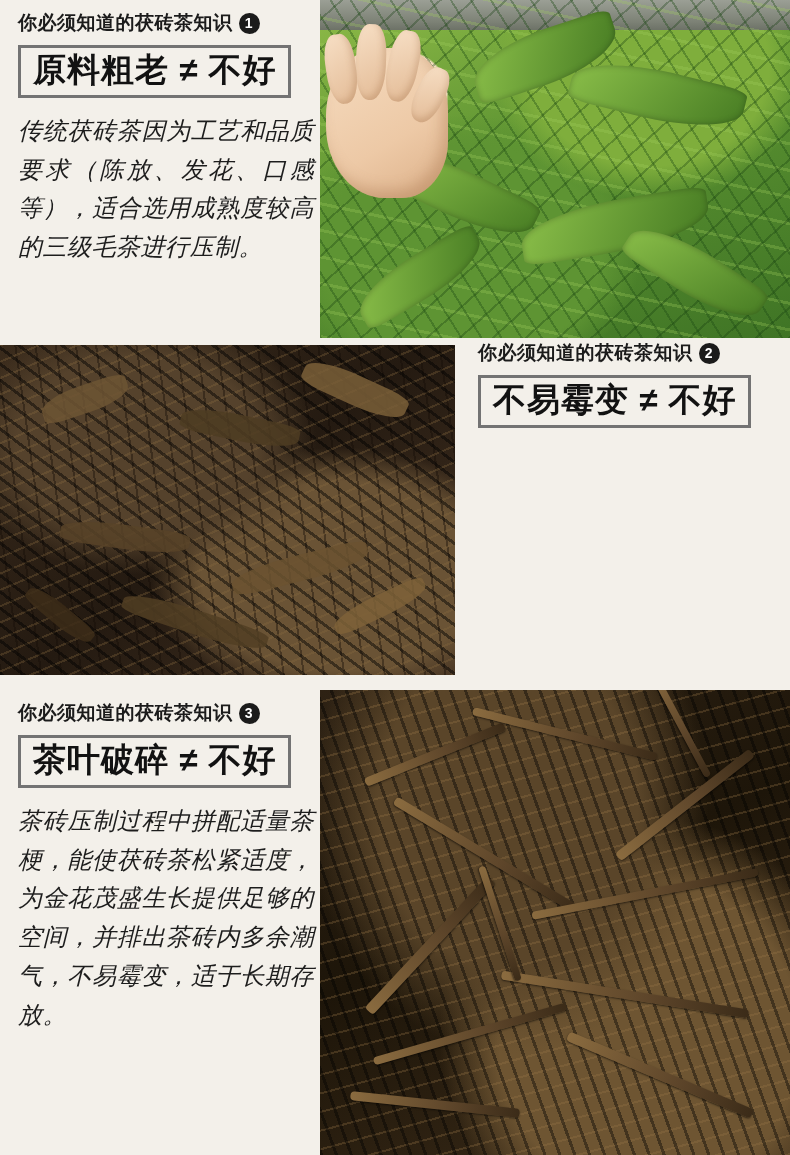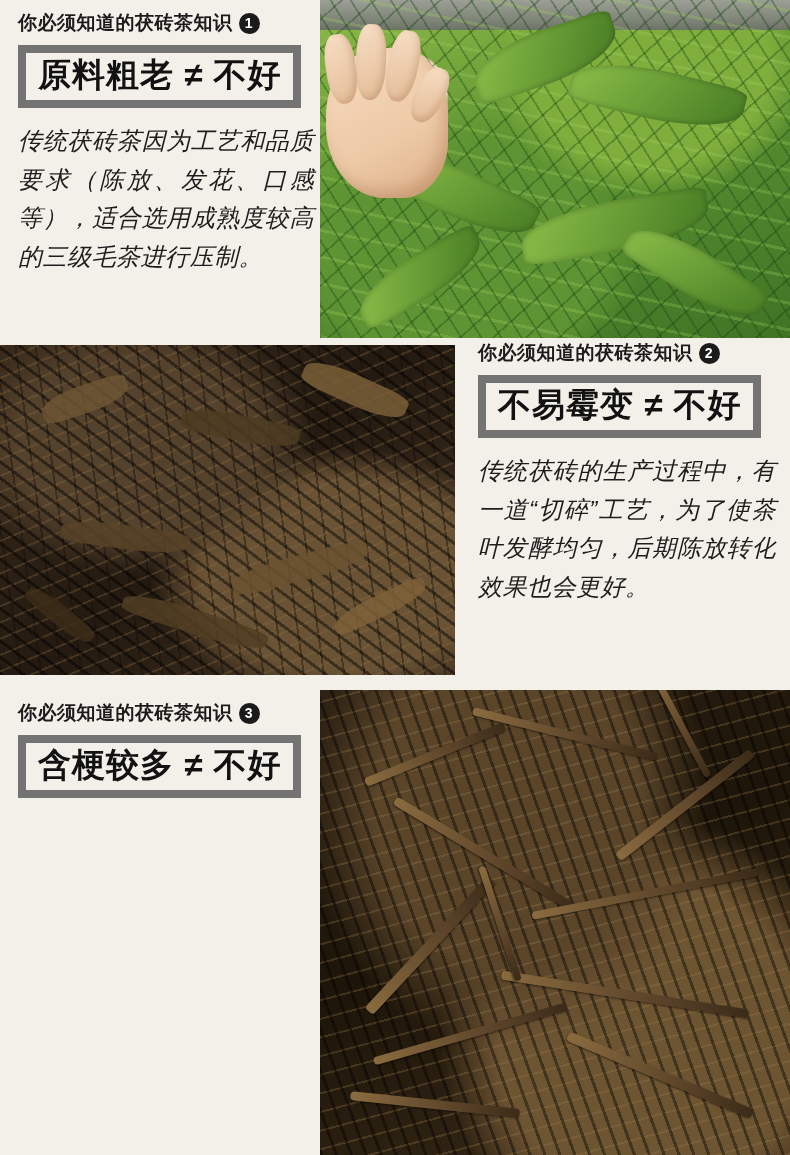--- a/index.html
+++ b/index.html
@@ -46,21 +46,21 @@
     background: #1b1b1b;
     color: #ffffff;
     font-size: 14px;
     font-weight: 700;
     margin-left: 6px;
     line-height: 1;
   }
 
   .headline-box {
     display: inline-block;
-    border: 8px solid #737373;
+    border: 3px solid #737373;
     padding: 5px 12px 7px 12px;
     margin-top: 9px;
     background: transparent;
   }
   .headline-box .hl {
     font-size: 33px;
     font-weight: 700;
     letter-spacing: 1px;
     color: #121212;
     line-height: 1.05;
@@ -217,21 +217,20 @@
   </div>
 
   <div class="txtcol" style="left:478px; top:340px; width:298px;">
     <div class="eyebrow">
       <span>你必须知道的茯砖茶知识</span>
       <span class="num">2</span>
     </div>
     <div class="headline-box">
       <div class="hl">不易霉变 ≠ 不好</div>
     </div>
-    <div class="body-text">传统茯砖的生产过程中，有一道“切碎”工艺，为了使茶叶发酵均匀，后期陈放转化效果也会更好。</div>
   </div>
 
   <div class="photo photo-stem" style="left:320px; top:690px; width:470px; height:465px;">
     <div class="stemveil"></div>
     <div class="stick" style="left:40px;  top:60px;  width:150px; height:9px;  transform:rotate(-22deg);"></div>
     <div class="stick" style="left:150px; top:40px;  width:190px; height:8px;  transform:rotate(14deg);"></div>
     <div class="stick" style="left:280px; top:110px; width:170px; height:10px; transform:rotate(-38deg);"></div>
     <div class="stick" style="left:60px;  top:160px; width:210px; height:9px;  transform:rotate(31deg);"></div>
     <div class="stick" style="left:210px; top:200px; width:230px; height:8px;  transform:rotate(-11deg);"></div>
     <div class="stick" style="left:20px;  top:250px; width:180px; height:11px; transform:rotate(-47deg);"></div>
@@ -242,17 +241,18 @@
     <div class="stick" style="left:300px; top:30px;  width:120px; height:7px;  transform:rotate(62deg);"></div>
     <div class="stick" style="left:120px; top:230px; width:120px; height:7px;  transform:rotate(72deg);"></div>
   </div>
 
   <div class="txtcol" style="left:18px; top:700px; width:296px;">
     <div class="eyebrow">
       <span>你必须知道的茯砖茶知识</span>
       <span class="num">3</span>
     </div>
     <div class="headline-box">
-      <div class="hl">含梗较多 ≠ 不好</div>
-    </div>
+      <div class="hl">茶叶破碎 ≠ 不好</div>
+    </div>
+    <div class="body-text">茶砖压制过程中拼配适量茶梗，能使茯砖茶松紧适度，为金花茂盛生长提供足够的空间，并排出茶砖内多余潮气，不易霉变，适于长期存放。</div>
   </div>
 
 </div>
 
 </body></html>

